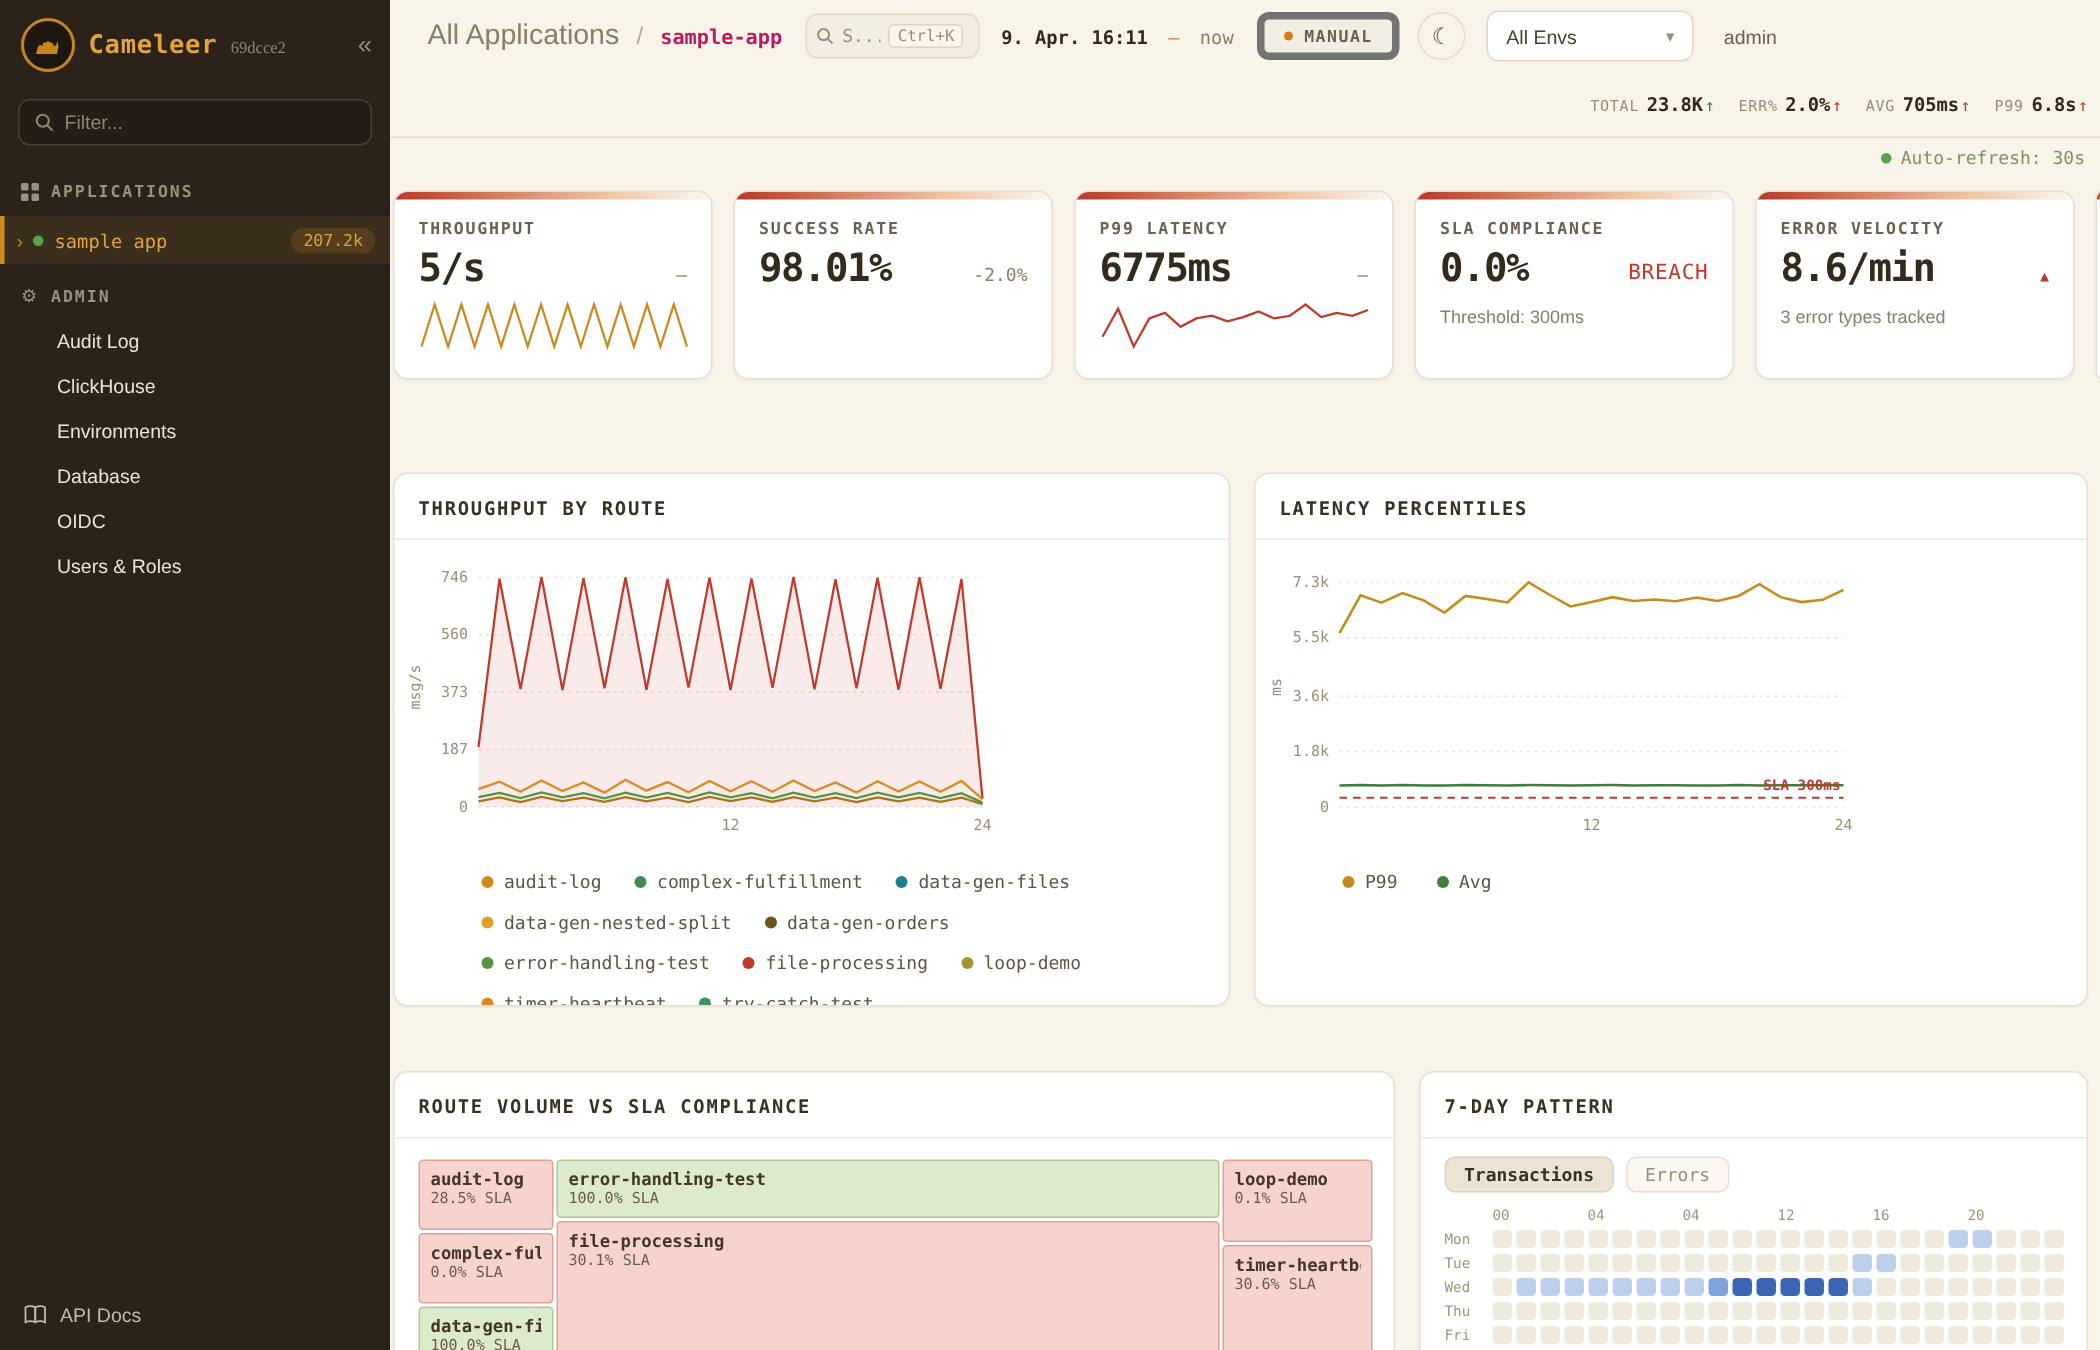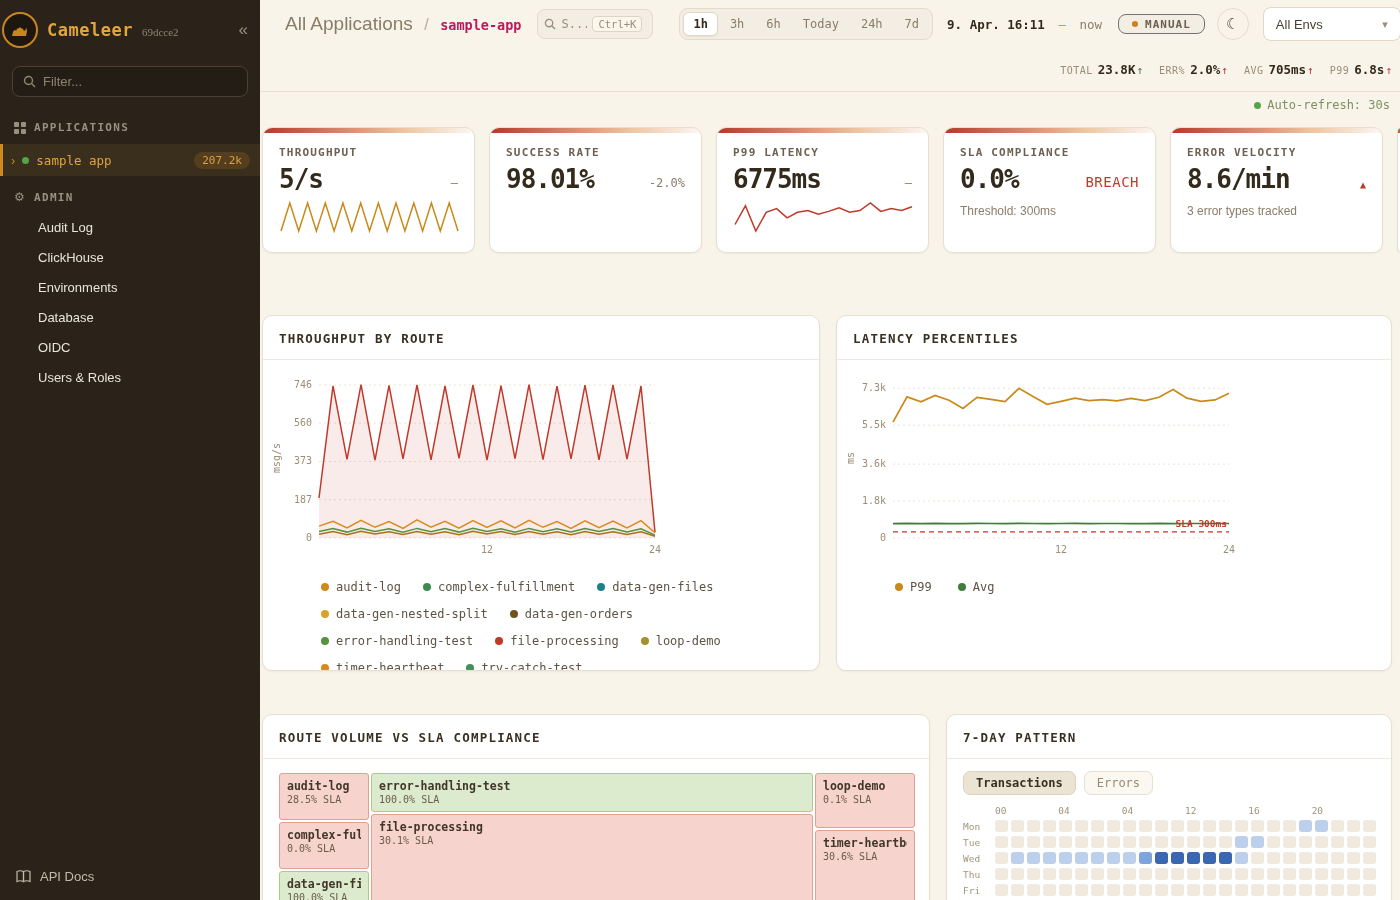--- a/index.html
+++ b/index.html
@@ -1,21 +1,21 @@
 <!DOCTYPE html>
 <html><head>
 <meta charset="utf-8">
 <style>
   *{box-sizing:border-box;margin:0;padding:0}
   html,body{width:1400px;height:900px;overflow:hidden}
   body{display:flex;background:#f8f4ea;font-family:"Liberation Sans","DejaVu Sans",sans-serif;color:#332a1c}
 
   
   aside{width:260px;flex:none;background:#2b231a;color:#e8e2d4;display:flex;flex-direction:column}
-  .side-head{display:flex;align-items:center;gap:9px;padding:12px 12px 12px 2px}
+  .side-head{display:flex;align-items:center;gap:9px;padding:12px 12px 12px 14px}
   .logo-circle{width:36px;height:36px;border-radius:50%;background:#1d1710;border:2px solid #c8861f;display:flex;align-items:center;justify-content:center;flex:none}
   .logo-text{font-family:"DejaVu Sans Mono",monospace;font-size:17px;font-weight:bold;color:#e2a43c;letter-spacing:.5px}
   .logo-ver{font-family:Liberation Serif, serif;font-size:11px;color:#8f8372;margin-top:4px}
   .collapse{margin-left:auto;color:#9a8f7e;font-size:17px;cursor:pointer}
   .filter-wrap{margin:6px 12px 14px;display:flex;align-items:center;gap:7px;border:1px solid #4a4132;border-radius:8px;height:31px;padding:0 10px;background:#241d15}
   .filter-wrap input{flex:1;background:transparent;border:none;outline:none;color:#c9c2b2;font-size:13px;font-family:"Liberation Sans",sans-serif}
   .filter-wrap input::placeholder{color:#8f8372}
   .side-section{display:flex;align-items:center;gap:8px;padding:10px 14px 8px;font-family:"DejaVu Sans Mono",monospace;font-size:11px;font-weight:bold;letter-spacing:1.3px;color:#9a9080}
   .app-row{display:flex;align-items:center;gap:7px;height:32px;padding:0 10px 0 8px;background:#3a2e1d;border-left:3px solid #d08a20;margin:2px 0 4px;cursor:pointer}
   .app-chevron{color:#c8861f;font-size:13px}
@@ -36,21 +36,21 @@
   .searchbox input{width:26px;border:none;background:transparent;font-family:"DejaVu Sans Mono",monospace;font-size:12px;color:#8a7d68;outline:none}
   .searchbox input::placeholder{color:#9a8d78}
   .kbd{border:1px solid #ddd4c2;border-radius:4px;padding:1px 5px;font-family:"DejaVu Sans Mono",monospace;font-size:10.5px;color:#9a8d78;background:#faf6ec}
   .time-group{display:flex;align-items:center;border:1px solid #e3dbc9;background:#f3eee3;border-radius:9px;padding:3px;margin-left:26px;gap:2px;flex:none}
   .time-btn{font-family:"DejaVu Sans Mono",monospace;font-size:12px;color:#8a7d68;padding:4px 9px;border-radius:6px;border:1px solid transparent;background:transparent;cursor:pointer}
   .time-btn.active{background:#fff;border-color:#e0d7c5;color:#33291b;font-weight:bold;box-shadow:0 1px 2px rgba(0,0,0,.06)}
   .daterange{margin-left:14px;font-family:"DejaVu Sans Mono",monospace;font-size:12.5px;flex:none}
   .dr-from{font-weight:bold;color:#33291b}
   .dr-dash{color:#d08a20;margin:0 6px}
   .dr-to{color:#8a7d68}
-  .manual-btn{margin-left:16px;height:20px;border:1px solid #737373;background:#f3eee3;border-radius:8px;display:flex;align-items:center;gap:7px;padding:0 13px;font-family:"DejaVu Sans Mono",monospace;font-size:11px;font-weight:bold;letter-spacing:1px;color:#6d6050;cursor:pointer;flex:none}
+  .manual-btn{margin-left:16px;height:32px;border:5px solid #737373;background:#f3eee3;border-radius:8px;display:flex;align-items:center;gap:7px;padding:0 13px;font-family:"DejaVu Sans Mono",monospace;font-size:11px;font-weight:bold;letter-spacing:1px;color:#6d6050;cursor:pointer;flex:none}
   .dot-orange{width:6px;height:6px;border-radius:50%;background:#d07f1f}
   .icon-btn{margin-left:12px;width:32px;height:32px;border:1px solid #e5dccb;background:transparent;border-radius:50%;display:flex;align-items:center;justify-content:center;color:#5a4f40;font-size:15px;cursor:pointer;flex:none;font-family:"DejaVu Sans",sans-serif}
   .env-select{margin-left:14px;height:34px;width:138px;border:1px solid #e0d7c5;background:#fff;border-radius:8px;display:flex;align-items:center;justify-content:space-between;padding:0 12px;font-size:13px;color:#4a3f2f;cursor:pointer;flex:none}
   .caret{color:#9a8d78;font-size:11px}
   .user{margin-left:20px;font-size:13px;color:#6d6050;cursor:pointer;flex:none}
 
   .tabbar{height:44px;display:flex;align-items:stretch;border-bottom:1px solid #e7dfd0;padding:0 8px 0 36px;flex:none}
   .tab{display:flex;align-items:center;font-size:14px;color:#776a56;margin-right:36px;position:relative;cursor:pointer}
   .tab.active{color:#c0791c;font-weight:bold}
   .tab.active::after{content:'';position:absolute;left:0;right:0;bottom:-1px;height:3px;background:#c0791c;border-radius:2px}
@@ -193,28 +193,20 @@
       <span class="sicon">
         <svg width="12" height="12" viewBox="0 0 13 13">
             <circle cx="5.5" cy="5.5" r="4" fill="none" stroke="#9a8d78" stroke-width="1.4"></circle>
             <line x1="8.6" y1="8.6" x2="12" y2="12" stroke="#9a8d78" stroke-width="1.4"></line>
           </svg>
       </span>
       <input placeholder="S..." style="">
       <span class="kbd">Ctrl+K</span>
     </div>
 
-    <div class="time-group" id="time-group">
-        <button class="time-btn active">1h</button>
-        <button class="time-btn">3h</button>
-        <button class="time-btn">6h</button>
-        <button class="time-btn">Today</button>
-        <button class="time-btn">24h</button>
-        <button class="time-btn">7d</button>
-      </div>
 
     <span class="daterange">
       <span class="dr-from">9. Apr. 16:11</span>
       <span class="dr-dash">—</span>
       <span class="dr-to">now</span>
     </span>
 
     <button class="manual-btn">
       <span class="dot-orange"></span>
       <span>MANUAL</span>

